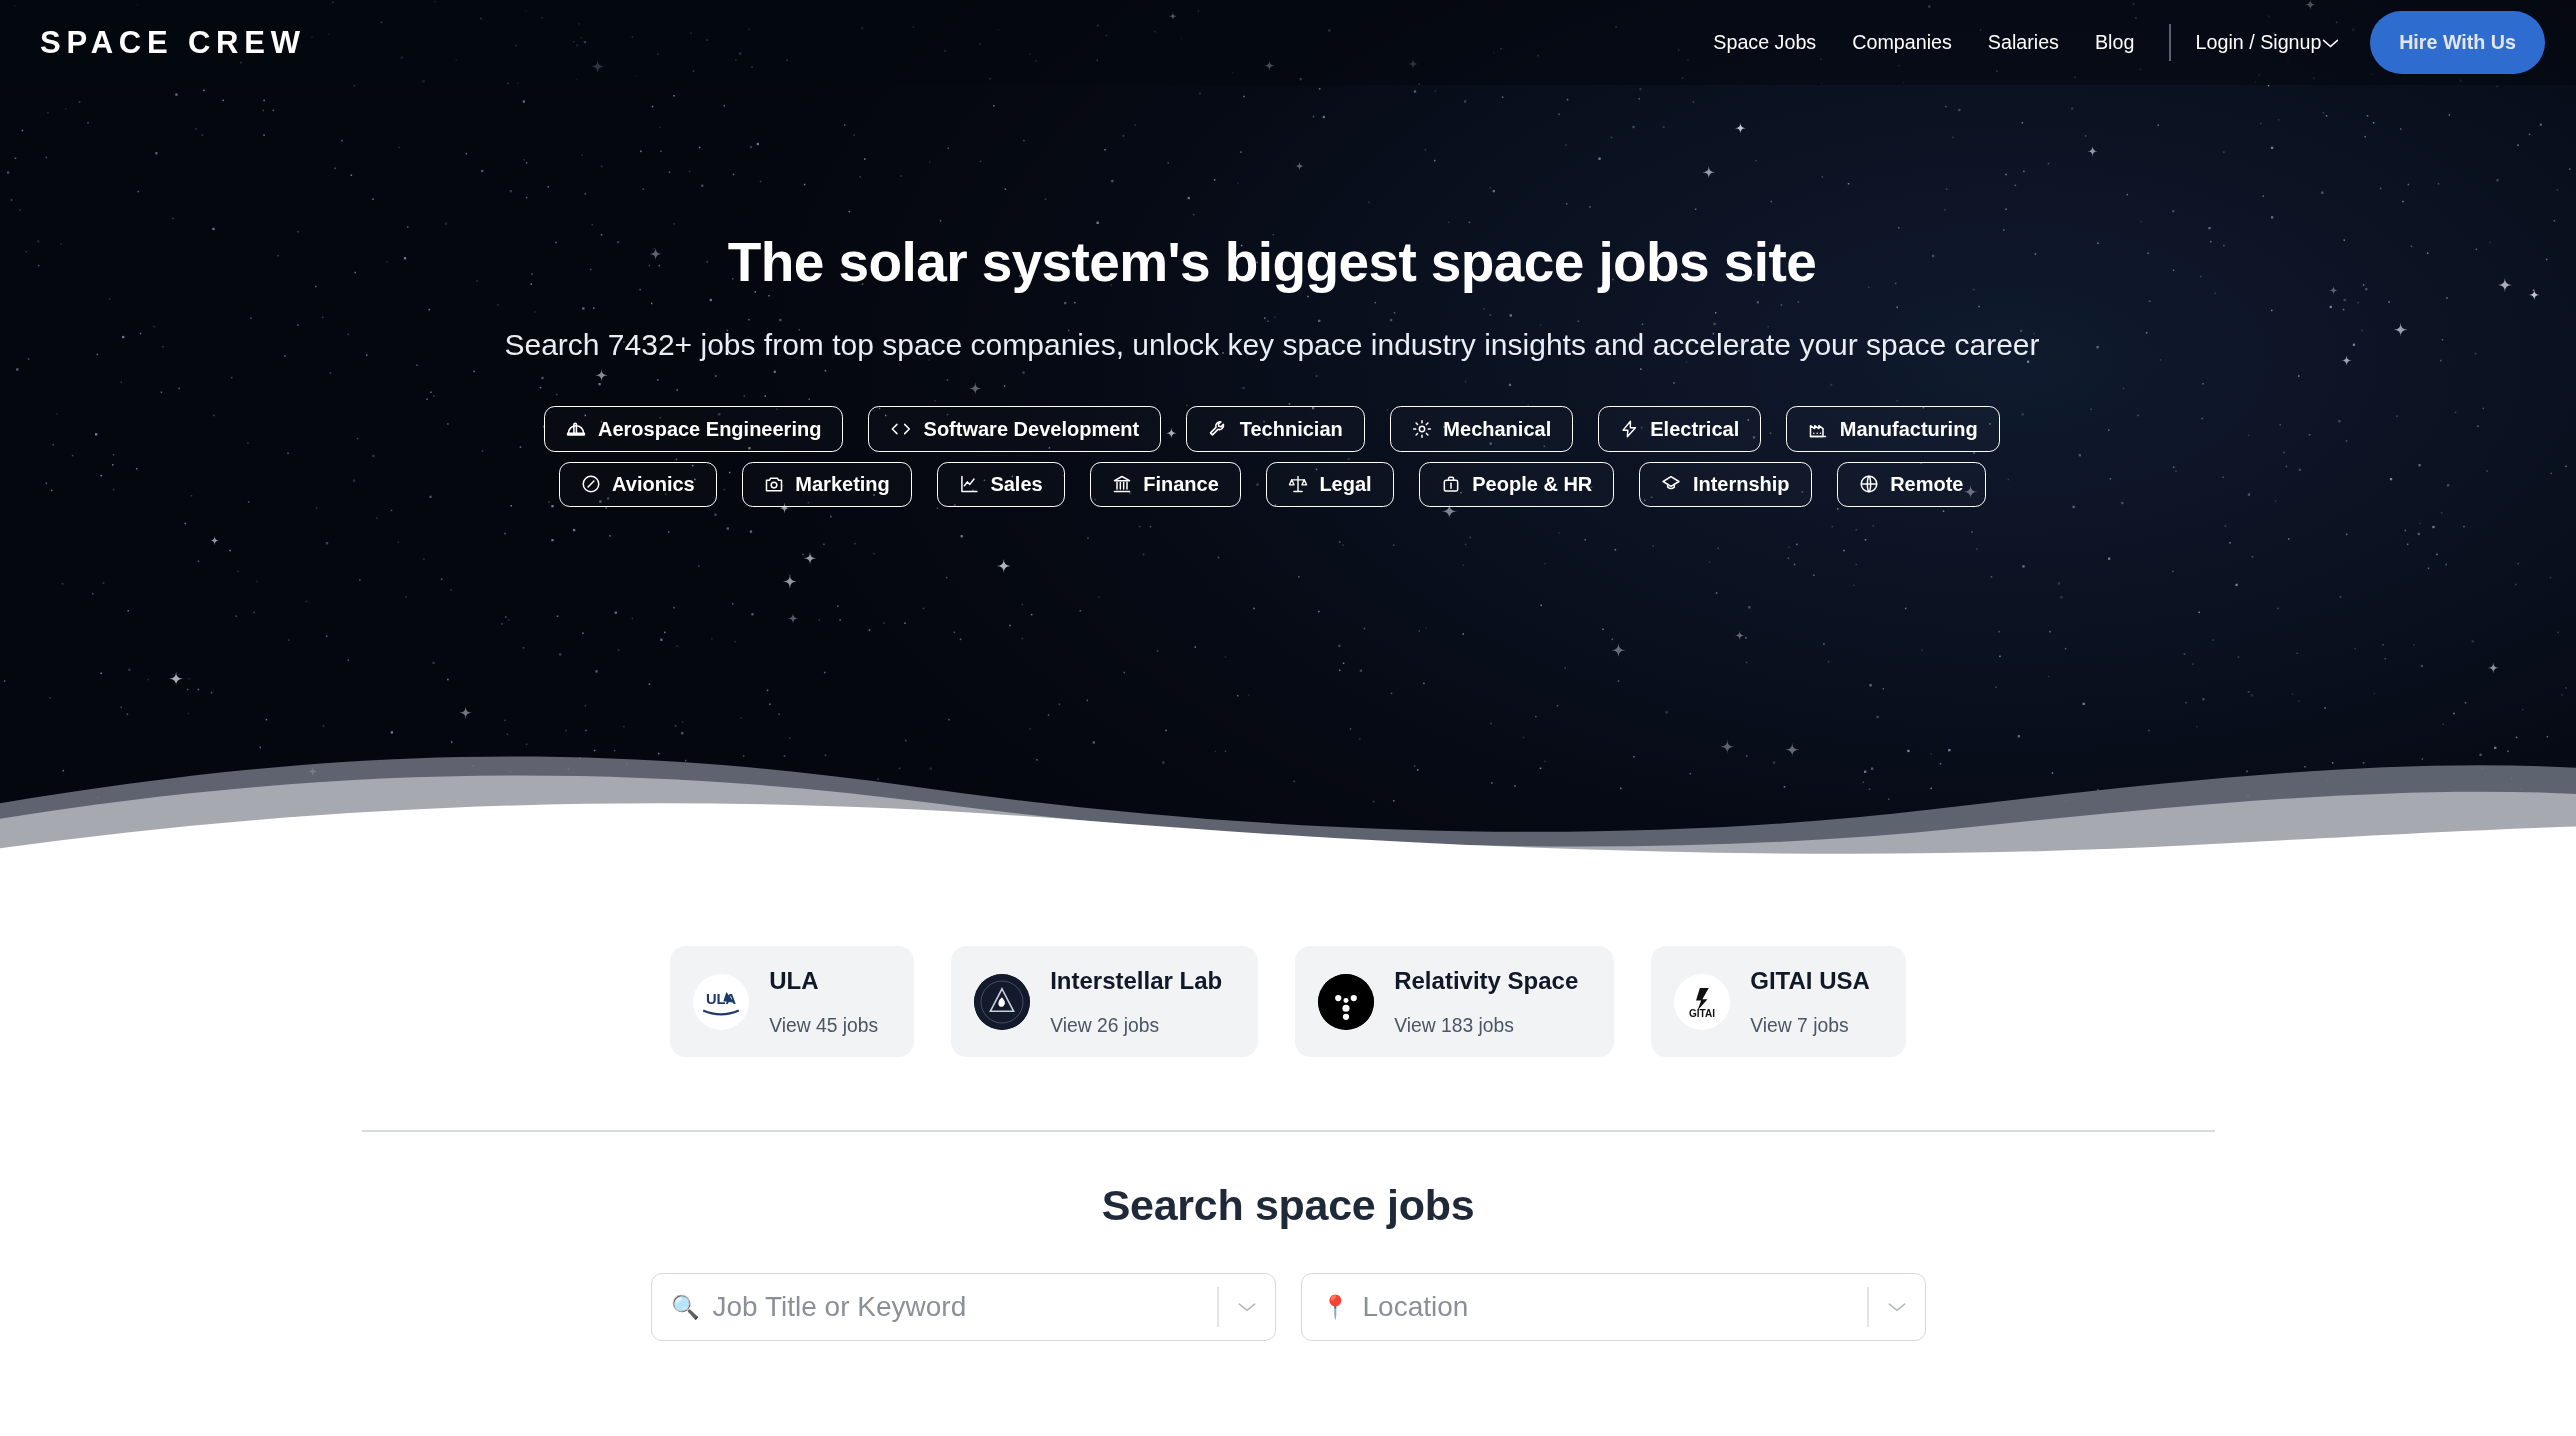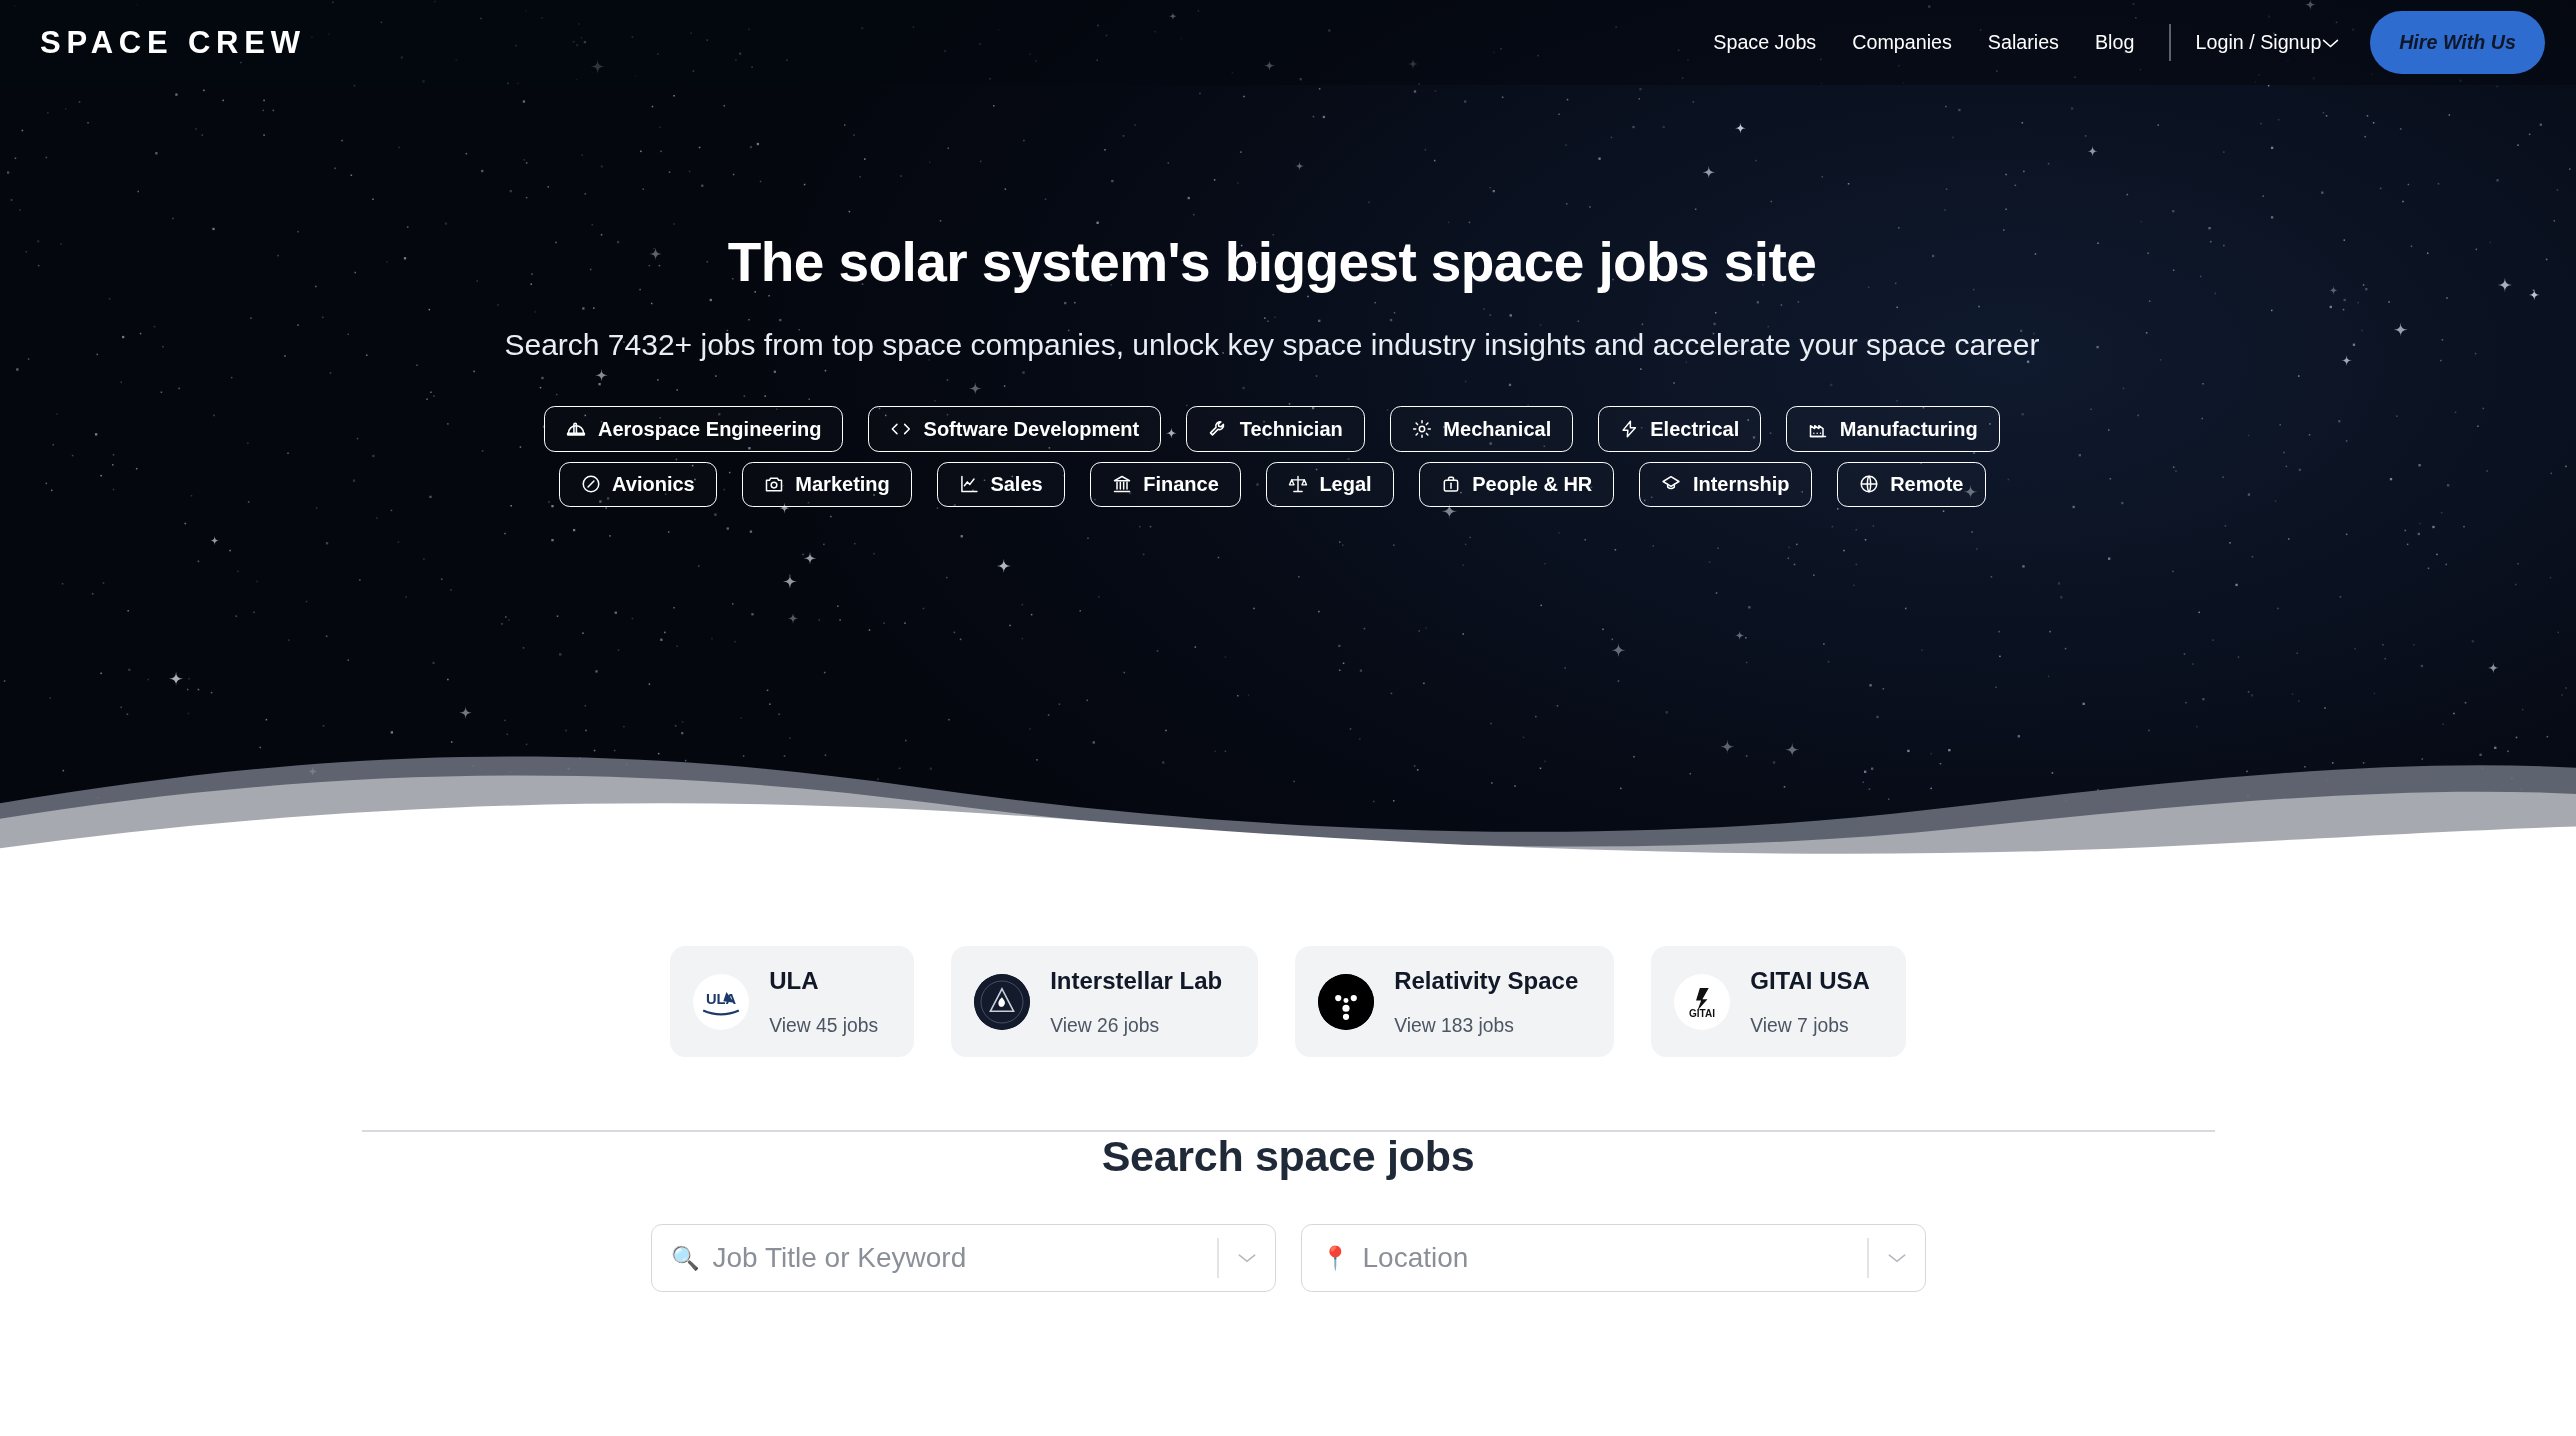--- a/index.html
+++ b/index.html
@@ -61,30 +61,29 @@
   }
   .nav-login {
     display: flex; align-items: center; gap: 1px;
     color: #ffffff; font-size: 19.7px; font-weight: 500;
     padding: 0 7.7px; white-space: nowrap;
   }
   .chev { display: inline-block; }
   .hire-btn {
     margin-left: 23px;
     background: #2f6cd0;
-    color: #0f172a;
+    color: #e5e5e5;
     font-size: 19.7px;
     font-weight: 700;
     border: none;
     border-radius: 771px;
     padding: 20px 29px;
     white-space: nowrap;
     font-family: "Liberation Sans", sans-serif;
     cursor: pointer;
-    font-style: italic;
   }
 
   
   .hero-inner {
     position: relative; z-index: 20;
     width: 2544px;
     padding-top: 232px;
     text-align: center;
   }
   .headline {
@@ -177,21 +176,21 @@
     white-space: nowrap;
   }
 
   .divider {
     width: 1853px; height: 2.3px;
     background: #d7dade;
     margin: 73px auto 0;
   }
 
   
-  .search-sec { width: 2576px; text-align: center; }
+  .search-sec { width: 2576px; text-align: center; padding-top: 49px; }
   .search-title {
     color: #1f2937; font-size: 43px; font-weight: 700; letter-spacing: -0.3px;
   }
   .search-row {
     margin-top: 43px;
     display: flex; justify-content: center; gap: 25px;
   }
   .sfield {
     display: flex; align-items: center;
     width: 625px; height: 68px;

